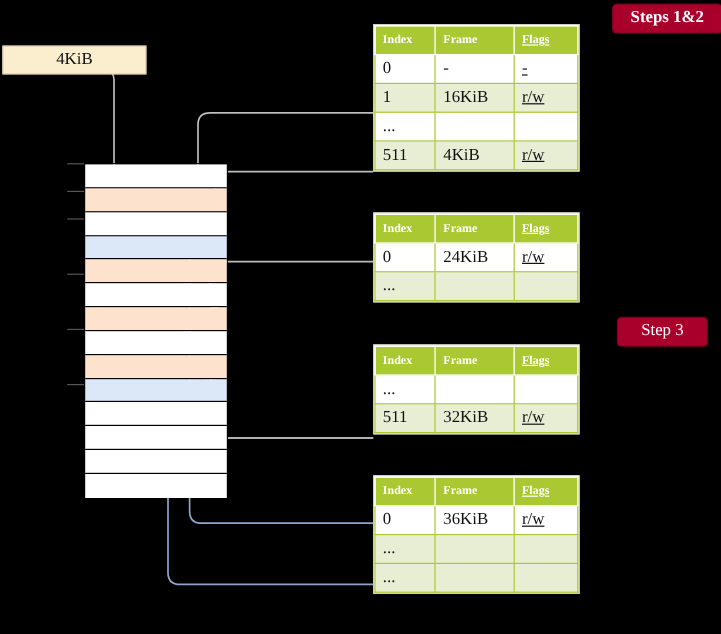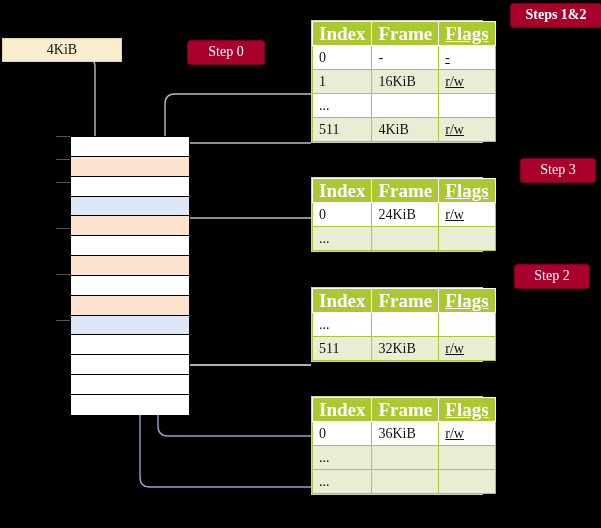--- a/index.html
+++ b/index.html
@@ -61,21 +61,21 @@
     font-size:14px;
   }
   .ptable table{border-collapse:collapse;width:100%;}
   .ptable th{
     background:#aac832;
     color:#ffffff;
     font-weight:bold;
     text-align:left;
     padding:2px 6px;
     border:1px solid #ffffff;
-    font-size:19px;
+    font-size:10px;
     line-height:19px;
   }
   .ptable td{
     padding:2px 6px;
     border:1px solid #aac832;
     font-size:14px;
     line-height:19px;
     color:#111;
     height:19px;
   }
@@ -135,31 +135,25 @@
     <g fill="#4a6fa5">
       <polygon points="153,212 163,212 158,201"></polygon>
       <polygon points="135,330 145,330 140,319"></polygon>
     </g>
   </svg>
 
   <div class="vaddr-box" style="left:2px;top:38px;width:118px;height:22px;line-height:22px;">
     <span>4KiB</span>
   </div>
 
-  <div class="badge" style="left:188px;top:41px;width:58px;">
-    <span>Step 0</span>
-  </div>
   <div class="badge" style="left:511px;top:4px;width:72px;font-weight:bold;">
     <span>Steps 1&amp;2</span>
   </div>
-  <div class="badge" style="left:521px;top:159px;width:56px;">
+  <div class="badge" style="left:515px;top:265px;width:56px;">
     <span>Step 3</span>
-  </div>
-  <div class="badge" style="left:515px;top:265px;width:56px;">
-    <span>Step 2</span>
   </div>
 
   <div class="memcol" id="memcol" style="left:70px;top:136px;width:120px;height:278px;">
       <div class="memrow white" style="height: 19.8571px;"></div>
       <div class="memrow orange" style="height: 19.8571px;"></div>
       <div class="memrow white" style="height: 19.8571px;"></div>
       <div class="memrow blue" style="height: 19.8571px;"></div>
       <div class="memrow orange" style="height: 19.8571px;"></div>
       <div class="memrow white" style="height: 19.8571px;"></div>
       <div class="memrow orange" style="height: 19.8571px;"></div>

